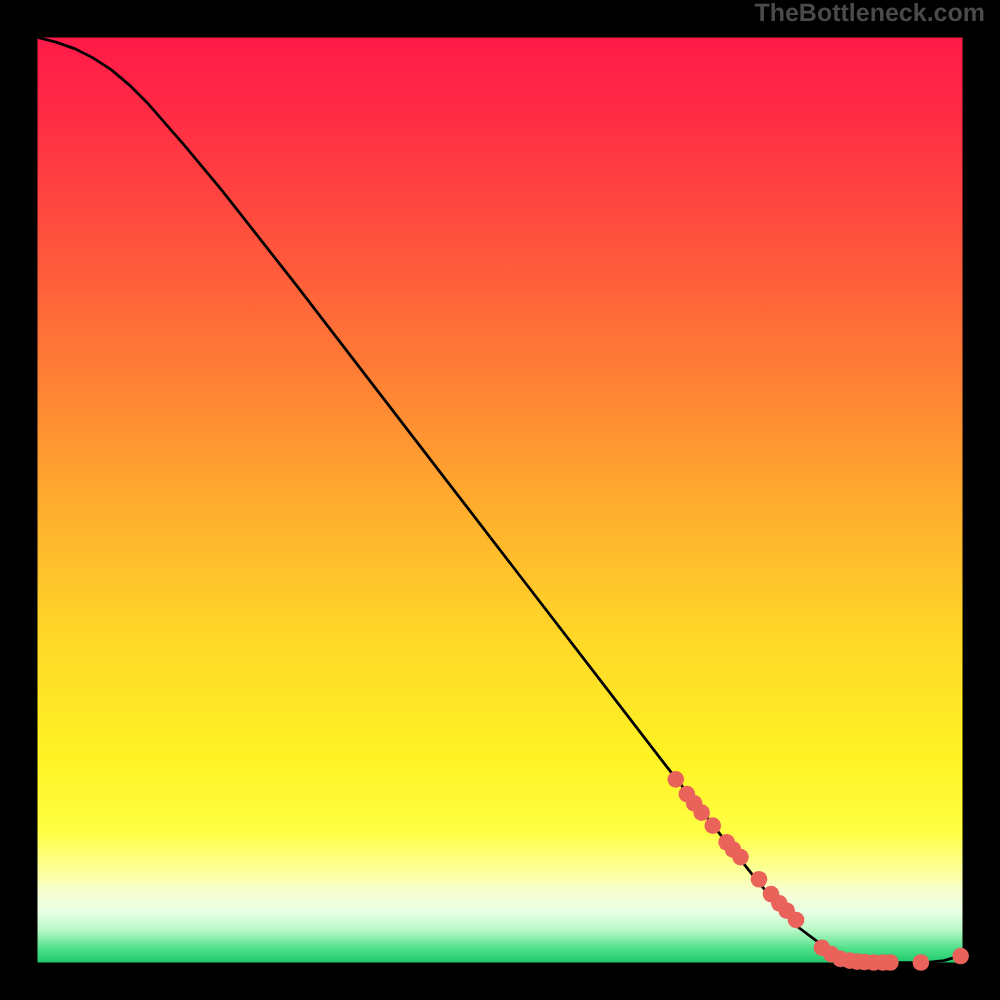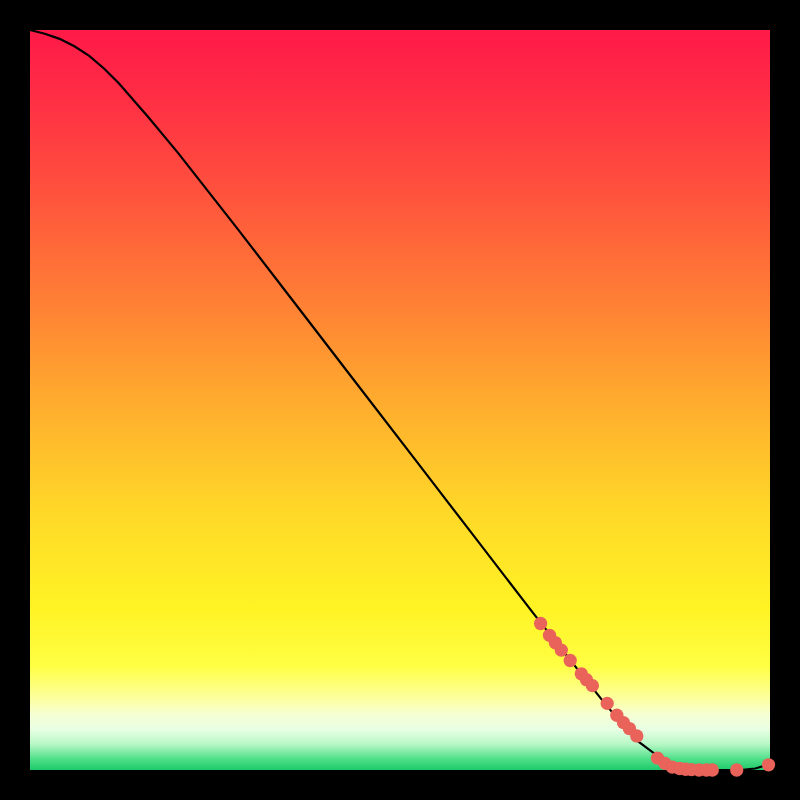--- a/index.html
+++ b/index.html
@@ -50,13 +50,14 @@
       <circle cx="672.32" cy="767.04" r="6.66" fill="#e9635a"></circle>
       <circle cx="679.72" cy="768.52" r="6.66" fill="#e9635a"></circle>
       <circle cx="685.64" cy="769.26" r="6.66" fill="#e9635a"></circle>
       <circle cx="691.56" cy="769.63" r="6.66" fill="#e9635a"></circle>
       <circle cx="698.96" cy="770.00" r="6.66" fill="#e9635a"></circle>
       <circle cx="706.36" cy="770.00" r="6.66" fill="#e9635a"></circle>
       <circle cx="712.28" cy="770.00" r="6.66" fill="#e9635a"></circle>
       <circle cx="736.70" cy="770.00" r="6.66" fill="#e9635a"></circle>
       <circle cx="768.52" cy="764.82" r="6.66" fill="#e9635a"></circle>
     </svg>
+  <div class="attrib">TheBottleneck.com</div>
 </div>
 
 </body></html>

